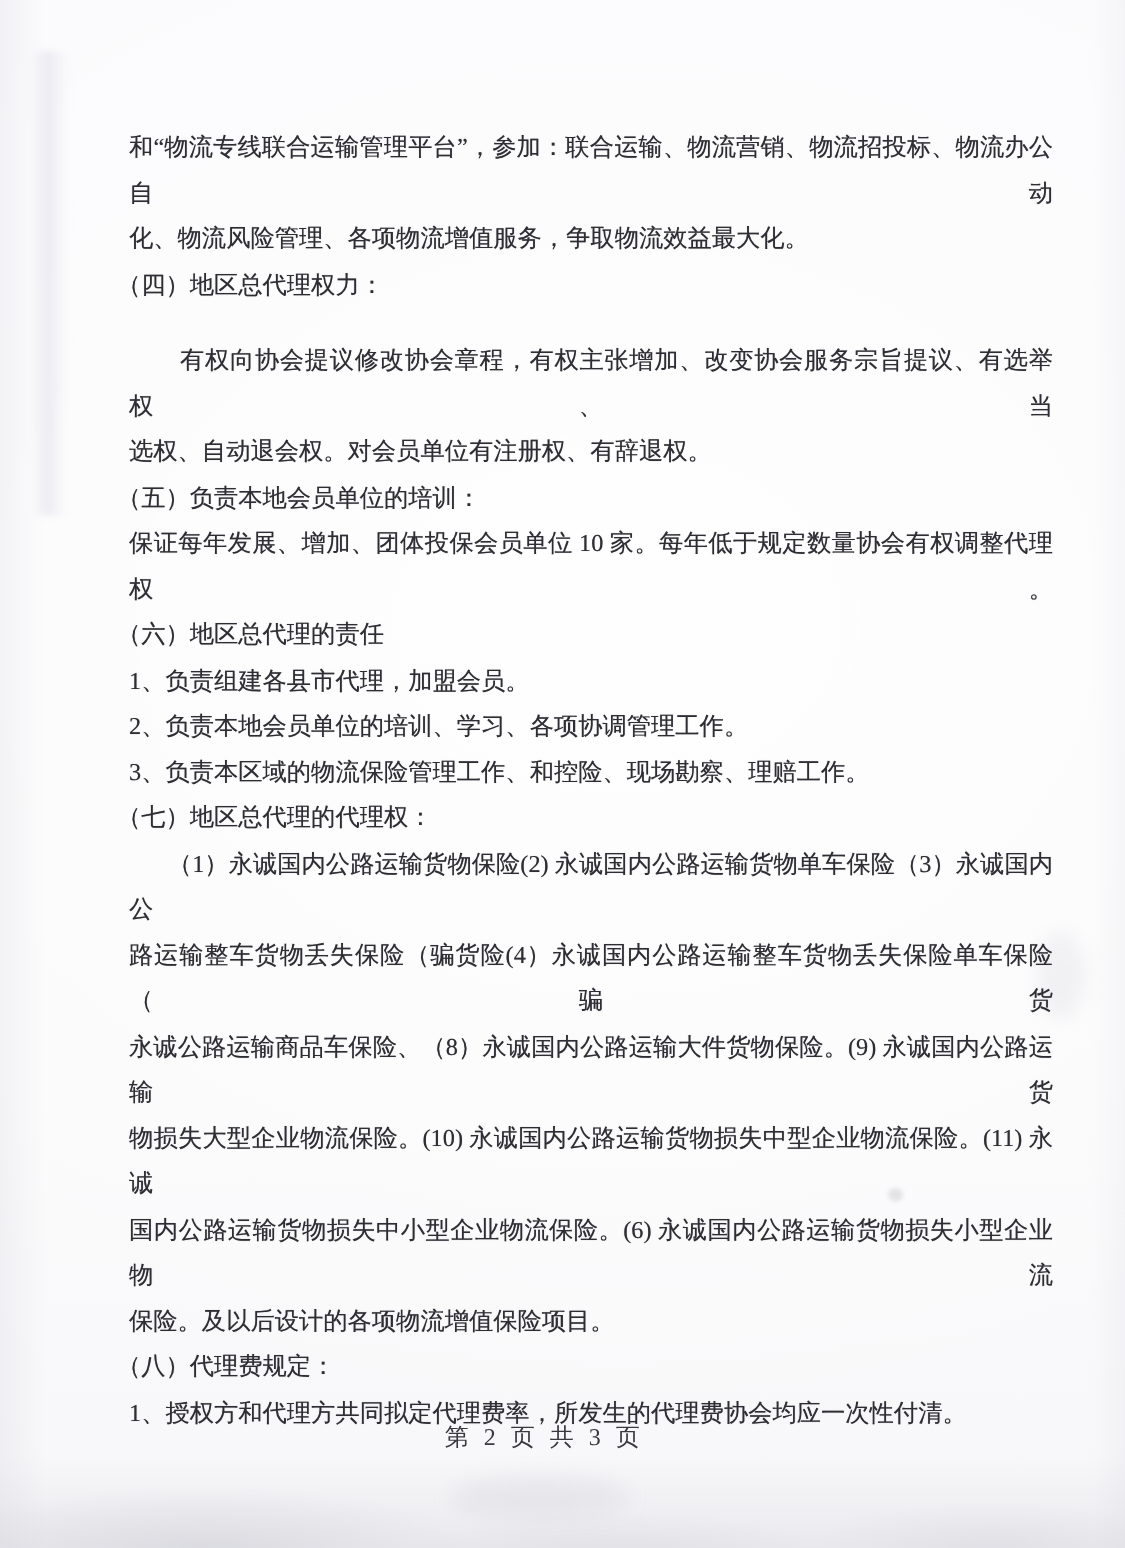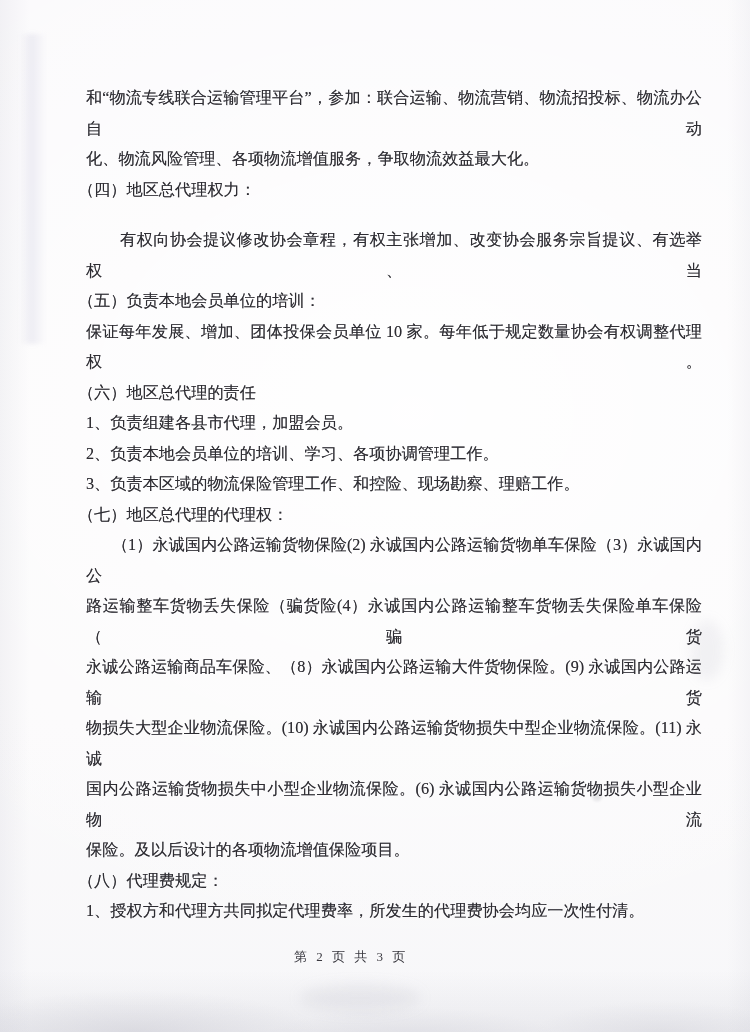--- a/index.html
+++ b/index.html
@@ -62,45 +62,46 @@
     white-space: normal;
     text-align: justify;
     text-align-last: justify;
   }
   .head { text-indent: -0.5em; }
   .ind2 { text-indent: 2.1em; margin-top: 20px; }
   .ind1 { text-indent: 1.6em; }
 
   .footer {
     position: absolute;
-    left: 4px;
+    left: 16px;
     top: 948px;
     width: 694px;
     text-align: center;
-    font-size: 13px;
+    font-size: 16px;
     letter-spacing: 3px;
     color: #3a3940;
   }
 </style>
 </head>
 <body>
 
 <div class="page">
 
   <div class="artifact band-left"></div>
   <div class="artifact edge-vignette"></div>
   <div class="artifact smudge-1"></div>
   <div class="artifact smudge-2"></div>
   <div class="artifact smudge-3"></div>
 
   <div class="textblock">
     <p class="ln fill">和“物流专线联合运输管理平台”，参加：联合运输、物流营销、物流招投标、物流办公自动</p>
     <p class="ln">化、物流风险管理、各项物流增值服务，争取物流效益最大化。</p>
     <p class="ln head">（四）地区总代理权力：</p>
     <p class="ln ind2 fill">有权向协会提议修改协会章程，有权主张增加、改变协会服务宗旨提议、有选举权、当</p>
+    <p class="ln">选权、自动退会权。对会员单位有注册权、有辞退权。</p>
     <p class="ln head">（五）负责本地会员单位的培训：</p>
     <p class="ln fill">保证每年发展、增加、团体投保会员单位 10 家。每年低于规定数量协会有权调整代理权。</p>
     <p class="ln head">（六）地区总代理的责任</p>
     <p class="ln">1、负责组建各县市代理，加盟会员。</p>
     <p class="ln">2、负责本地会员单位的培训、学习、各项协调管理工作。</p>
     <p class="ln">3、负责本区域的物流保险管理工作、和控险、现场勘察、理赔工作。</p>
     <p class="ln head">（七）地区总代理的代理权：</p>
     <p class="ln ind1 fill">（1）永诚国内公路运输货物保险(2) 永诚国内公路运输货物单车保险（3）永诚国内公</p>
     <p class="ln fill">路运输整车货物丢失保险（骗货险(4）永诚国内公路运输整车货物丢失保险单车保险（骗货</p>
     <p class="ln fill">永诚公路运输商品车保险、（8）永诚国内公路运输大件货物保险。(9) 永诚国内公路运输货</p>

